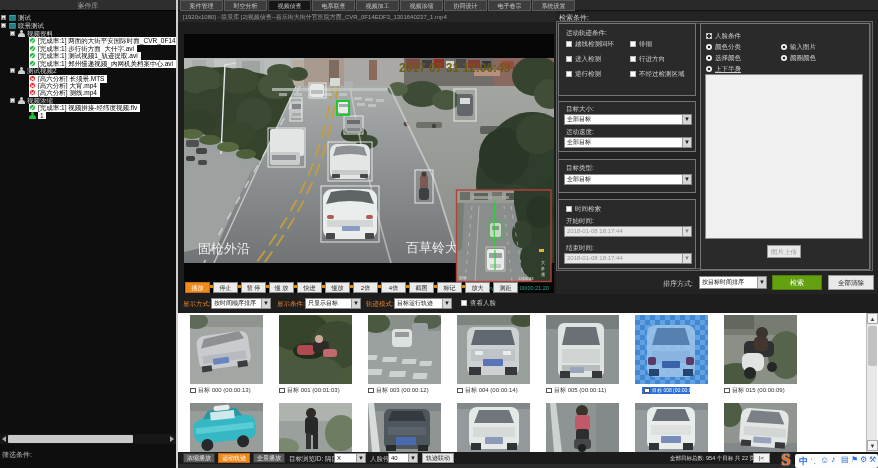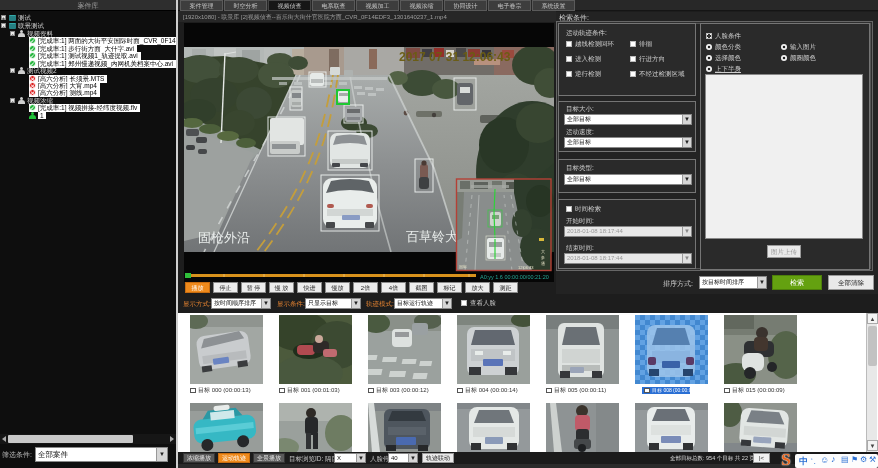--- a/index.html
+++ b/index.html
@@ -46,41 +46,40 @@
   <div class="tr" style="left:10px;top:84.5px;"><span class="pm">-</span><span class="per"></span>视频浓缩</div>
   <div class="tr leaf" style="left:29px;top:92px;"><span class="ok">✓</span>[完成率:1] 视频拼接-经纬度视频.flv</div>
   <div class="tr" style="left:29px;top:100px;"><span class="per perg"></span><span class="leaf" style="padding:0 2px;">1</span></div>
  </div>
  <div class="abs" style="left:0;top:434px;width:176px;height:10px;background:#161616;">
    <div class="abs" style="left:2px;top:2px;width:0;height:0;border-top:3px solid transparent;border-bottom:3px solid transparent;border-right:4px solid #aaa;"></div>
    <div class="abs" style="left:8px;top:1px;width:125px;height:8px;background:#c9c9c9;border-radius:1px;"></div>
    <div class="abs" style="right:2px;top:2px;width:0;height:0;border-top:3px solid transparent;border-bottom:3px solid transparent;border-left:4px solid #aaa;"></div>
  </div>
  <div class="abs t7" style="left:2px;top:450px;color:#b5b5b5;">筛选条件:</div>
- <div class="abs sel" style="left:35px;top:447px;width:133px;height:15px;font-size:7.5px;line-height:13px;">全部案件<span class="ar" style="width:11px;line-height:13px;">▼</span></div>
 </div>
 
 <div class="abs" id="tabbar" style="left:178px;top:0;width:700px;height:11px;background:#282828;border-bottom:1px solid #151515;">
  <style>.tab{position:absolute;top:0;width:43px;height:11px;background:#3d3d3d;border:1px solid #5a5a5a;color:#c8c8c8;font-size:6px;text-align:center;line-height:10px;white-space:nowrap;overflow:hidden;}</style>
  <div class="tab" style="left:2px;">案件管理</div>
  <div class="tab" style="left:46px;">时空分析</div>
  <div class="tab" style="left:90px;background:#161616;border-color:#444;">视频侦查</div>
  <div class="tab" style="left:134px;">电系联查</div>
  <div class="tab" style="left:178px;">视频加工</div>
  <div class="tab" style="left:222px;">视频浓缩</div>
  <div class="tab" style="left:266px;">协同设计</div>
  <div class="tab" style="left:310px;">电子卷宗</div>
  <div class="tab" style="left:354px;">系统设置</div>
 </div>
 
 <div class="abs" style="left:178px;top:11px;width:378px;height:11px;background:#272727;">
  <div class="abs" style="left:5px;top:2px;color:#9c9c9c;font-size:6px;line-height:8px;white-space:nowrap;">[1920x1080] - 联景库 [2]视频侦查--百乐街大街什官医院方面_CVR_0F14EDF3_1301640237_1.mp4</div>
 </div>
 
-<div class="abs" id="video" style="left:184px;top:23px;width:370px;height:259px;background:#050505;">
+<div class="abs" id="video" style="left:184px;top:34px;width:370px;height:259px;background:#050505;">
 <svg width="370" height="259" viewBox="0 0 370 259">
 <defs>
  <linearGradient id="road" x1="0" y1="0" x2="0" y2="1">
   <stop offset="0" stop-color="#a9adac"></stop>
             <stop offset="0.5" stop-color="#8d9091"></stop>
             <stop offset="1" stop-color="#717476"></stop>
  </linearGradient>
  <linearGradient id="pavR" x1="0" y1="0" x2="0" y2="1">
   <stop offset="0" stop-color="#a2a5a0"></stop>
             <stop offset="1" stop-color="#888b86"></stop>

